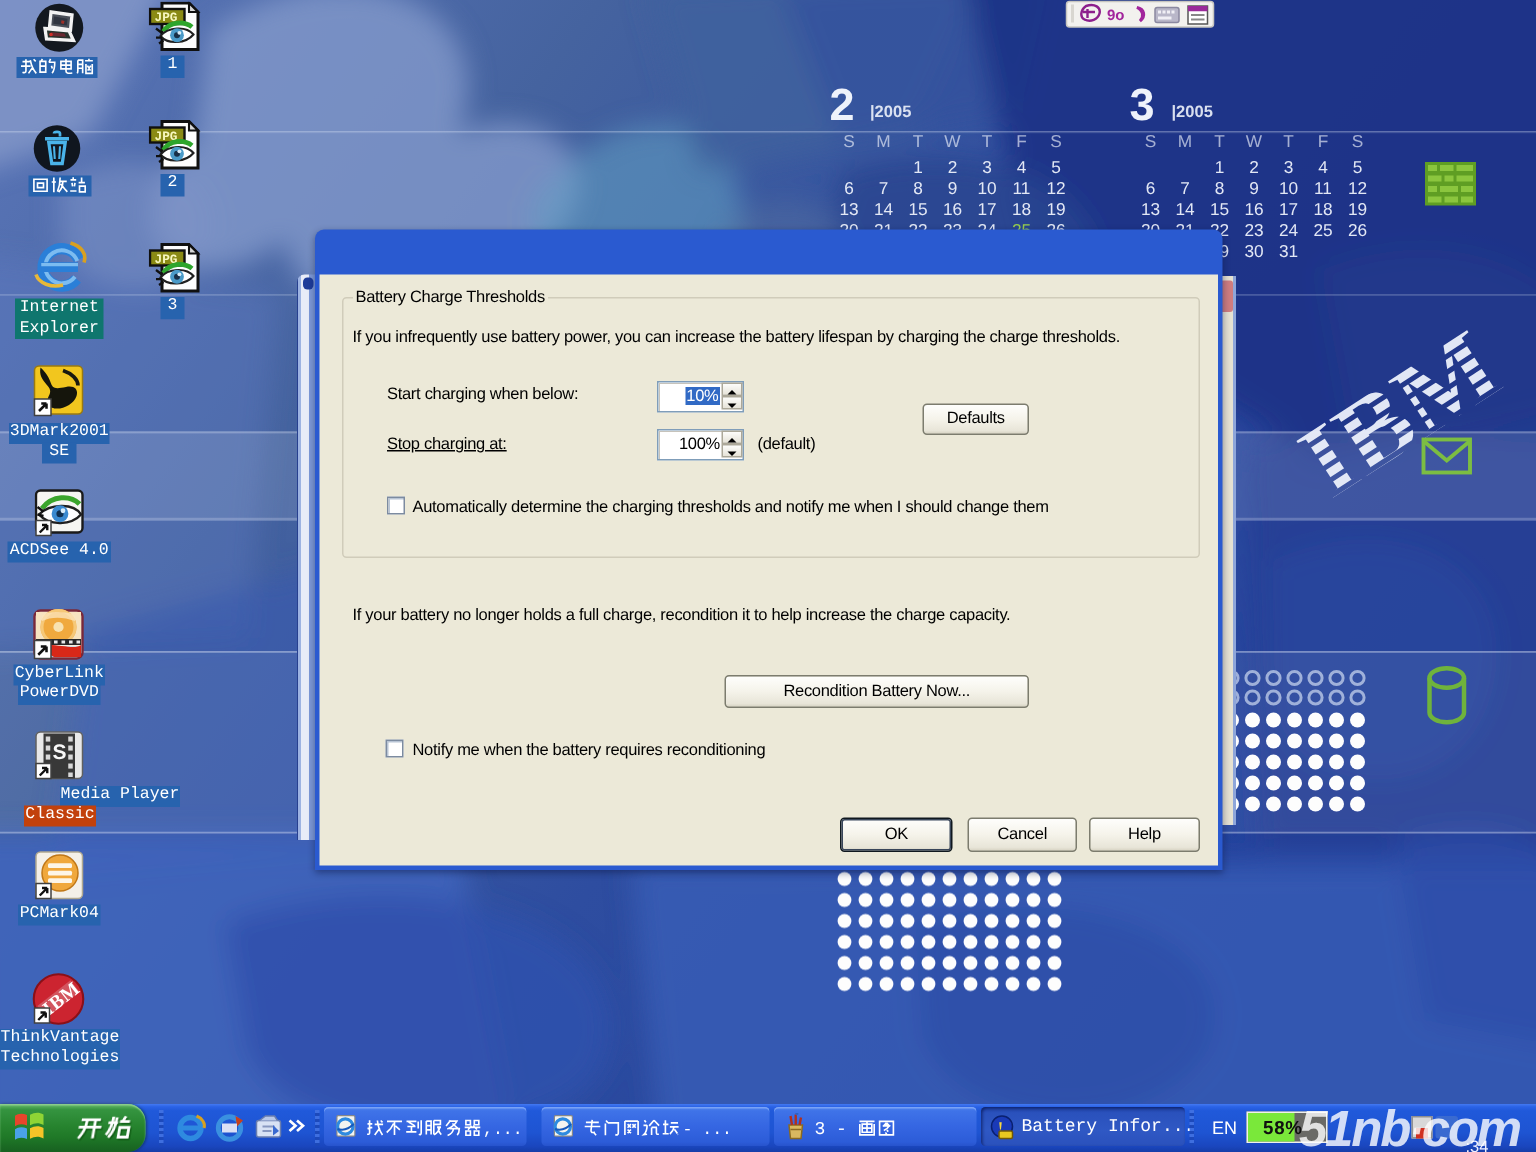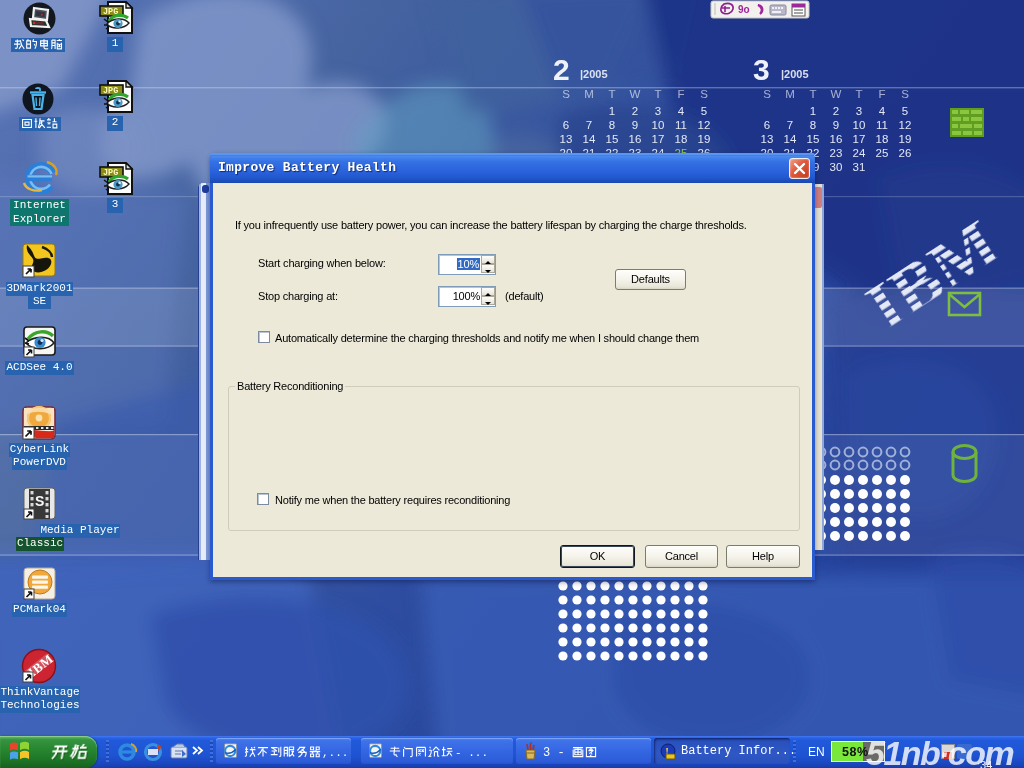--- a/index.html
+++ b/index.html
@@ -381,21 +381,21 @@
       <rect x="22.5" y="10" width="3" height="3.4"></rect>
       <rect x="22.5" y="16" width="3" height="3.4"></rect>
       <rect x="22.5" y="22" width="3" height="3.4"></rect>
       <rect x="22.5" y="28" width="3" height="3"></rect>
     </g>
   <text x="12" y="19" font-size="14" font-weight="bold" fill="#f8f8f8" font-family="Liberation Sans,sans-serif">S</text>
   <rect x="1" y="22" width="10" height="10" fill="#fff" stroke="#404040"></rect>
   <path d="M3.5,30 L8.5,25 M8.5,25 L5,25 M8.5,25 L8.5,28.5" stroke="#101010" stroke-width="1.6" fill="none"></path>
 </svg>
 <div class="lbl" style="left:0px;top:524px;width:80px;height:14px;background:#2763ae;margin-left:40px;">Media Player</div>
-<div class="lbl" style="left:16px;top:537px;width:48px;height:14px;background:#14532d;">Classic</div>
+<div class="lbl" style="left:16px;top:537px;width:48px;height:14px;background:#c2410c;">Classic</div>
 
 <svg class="abs" style="left:23px;top:567px" width="33" height="33" viewBox="0 0 33 33">
   <rect x="1" y="1" width="31" height="31" rx="3" fill="#f4f0e8" stroke="#b0a890"></rect>
   <circle cx="17" cy="15" r="12" fill="#f0a83c" stroke="#c07818"></circle>
   <g fill="#fdf6e8">
       <rect x="9" y="8.5" width="16" height="3.2" rx="1"></rect>
       <rect x="9" y="13.5" width="16" height="3.2" rx="1"></rect>
       <rect x="9" y="18.5" width="16" height="3.2" rx="1"></rect>
     </g>
   <rect x="1" y="22" width="10" height="10" fill="#fff" stroke="#404040"></rect>
@@ -444,36 +444,29 @@
   </defs>
 </svg>
 
 <div class="abs" style="left:198px;top:183px;width:13px;height:377px;background:linear-gradient(90deg,#27408f 0 1px,#9db3e2 1px 3px,#e8ecf8 3px 8px,#7e9ad8 8px 13px);border-radius:5px 0 0 0;"></div>
 <div class="abs" style="left:202px;top:185px;width:7px;height:8px;background:#1e3c9a;border-radius:3px;"></div>
 <div class="abs" style="left:813px;top:184px;width:11px;height:366px;background:linear-gradient(90deg,#b9c4e4 0 2px,#e5e1d2 2px 9px,#8ea6da 9px 11px);"></div>
 <div class="abs" style="left:813px;top:187px;width:9px;height:21px;background:#cf7d80;border-radius:2px;"></div>
 
 <div class="abs" style="left:210px;top:153px;width:605px;height:427px;border-radius:6px 6px 0 0;background:#2a5ad0;box-shadow:0 2px 5px rgba(10,20,60,0.45);">
 
-  <div class="abs" style="left:0;top:0;width:605px;height:30px;border-radius:6px 6px 0 0;background:linear-gradient(180deg,#1a4fc0 0%,#4a8af0 10%,#3572e4 28%,#2a63dc 60%,#2258d0 82%,#1946ae 100%);">
-    <div class="abs" style="left:0;top:0;width:605px;height:2px;border-radius:6px 6px 0 0;background:#5a95f2;"></div>
-    <div class="abs" style="left:8px;top:7px;font-family:'Liberation Mono',monospace;font-weight:bold;font-size:13px;letter-spacing:0.3px;color:#fff;text-shadow:1px 1px 1px rgba(10,30,90,0.8);">Improve Battery Health</div>
-
-    <div class="abs" style="left:579px;top:5px;width:21px;height:21px;border-radius:3px;background:linear-gradient(135deg,#f0a088 0%,#e0573a 45%,#c03a1c 100%);border:1px solid #f0f0f0;box-shadow:inset 0 0 2px rgba(255,255,255,0.6);">
-      <svg width="19" height="19" viewBox="0 0 19 19">
-          <path d="M5,5 L14,14 M14,5 L5,14" stroke="#fff" stroke-width="2.4" stroke-linecap="round"></path>
-        </svg>
-    </div>
-  </div>
 
   <div class="abs" style="left:3px;top:30px;width:599px;height:394px;background:#ece9d8;font-size:11px;color:#000;letter-spacing:-0.2px;">
 
+    <fieldset class="abs" style="left:15px;top:9px;width:572px;height:180px;border:1px solid #d0ccba;border-radius:3px;margin:0;padding:0;box-shadow:inset 0 0 0 0 #fff;">
+      <legend style="font-size:11px;padding:0 2px;margin-left:6px;color:#000;">Battery Charge Thresholds</legend>
+    </fieldset>
     <div class="abs" style="left:22px;top:36px;width:545px;">If you infrequently use battery power, you can increase the battery lifespan by charging the charge thresholds.</div>
     <div class="abs" style="left:45px;top:74px;">Start charging when below:</div>
-    <div class="abs" style="left:45px;top:107px;">Stop charging at:</div>
+    <div class="abs" style="left:45px;top:107px;text-decoration:underline;">Stop charging at:</div>
 
     <div class="abs" style="left:225px;top:71px;width:58px;height:21px;background:#fff;border:1px solid #7f9db9;box-shadow:inset 1px 1px 0 #c6c3bb;">
       <span class="abs" style="right:15px;top:2.5px;background:#316ac5;color:#fff;padding:0 1px;">10%</span>
       <div class="abs" style="right:0;top:0;width:14px;height:9px;background:linear-gradient(180deg,#fdfdfb,#e6e3d8);border:1px solid #aca899;"><svg width="12" height="7">
             <path d="M6,2 L9,5 L3,5 Z" fill="#000"></path>
           </svg></div>
       <div class="abs" style="right:0;top:9px;width:14px;height:9px;background:linear-gradient(180deg,#fdfdfb,#e6e3d8);border:1px solid #aca899;"><svg width="12" height="7">
             <path d="M3,2 L9,2 L6,5 Z" fill="#000"></path>
           </svg></div>
     </div>
@@ -487,24 +480,23 @@
             <path d="M3,2 L9,2 L6,5 Z" fill="#000"></path>
           </svg></div>
     </div>
     <div class="abs" style="left:292px;top:107px;">(default)</div>
 
     <div class="abs" style="left:402px;top:86px;width:71px;height:21px;background:linear-gradient(180deg,#fefefc 0%,#f5f3ea 50%,#e8e5d8 90%,#d8d4c4 100%);border:1px solid #7c7c6e;border-radius:3px;text-align:center;line-height:19px;">Defaults</div>
 
     <div class="abs" style="left:45px;top:148px;width:12px;height:12px;background:#fff;border:1px solid #7c8ba0;box-shadow:inset 1px 1px 0 #b8c4d4;"></div>
     <div class="abs" style="left:62px;top:149px;">Automatically determine the charging thresholds and notify me when I should change them</div>
 
-    <fieldset class="abs" style="left:15px;top:197px;width:572px;height:151px;border:1px solid #d0ccba;border-radius:3px;margin:0;padding:0;">
-      <legend style="font-size:11px;padding:0 2px;margin-left:6px;color:#000;">Battery Reconditioning</legend>
-    </fieldset>
-
+    <div class="abs" style="left:22px;top:221px;width:545px;">If your battery no longer holds a full charge, recondition it to help increase the charge capacity.</div>
+
+    <div class="abs" style="left:270px;top:267px;width:203px;height:22px;background:linear-gradient(180deg,#fefefc 0%,#f5f3ea 50%,#e8e5d8 90%,#d8d4c4 100%);border:1px solid #7c7c6e;border-radius:3px;text-align:center;line-height:20px;">Recondition Battery Now...</div>
 
     <div class="abs" style="left:44px;top:310px;width:12px;height:12px;background:#fff;border:1px solid #7c8ba0;box-shadow:inset 1px 1px 0 #b8c4d4;"></div>
     <div class="abs" style="left:62px;top:311px;">Notify me when the battery requires reconditioning</div>
 
     <div class="abs" style="left:347px;top:362px;width:75px;height:23px;background:linear-gradient(180deg,#fefefc 0%,#f5f3ea 50%,#e8e5d8 90%,#d8d4c4 100%);border:1px solid #10181f;outline:1px solid #39465a;outline-offset:-2px;border-radius:3px;text-align:center;line-height:21px;">OK</div>
     <div class="abs" style="left:432px;top:362px;width:73px;height:23px;background:linear-gradient(180deg,#fefefc 0%,#f5f3ea 50%,#e8e5d8 90%,#d8d4c4 100%);border:1px solid #7c7c6e;border-radius:3px;text-align:center;line-height:21px;">Cancel</div>
     <div class="abs" style="left:513px;top:362px;width:74px;height:23px;background:linear-gradient(180deg,#fefefc 0%,#f5f3ea 50%,#e8e5d8 90%,#d8d4c4 100%);border:1px solid #7c7c6e;border-radius:3px;text-align:center;line-height:21px;">Help</div>
   </div>
 </div>
 

